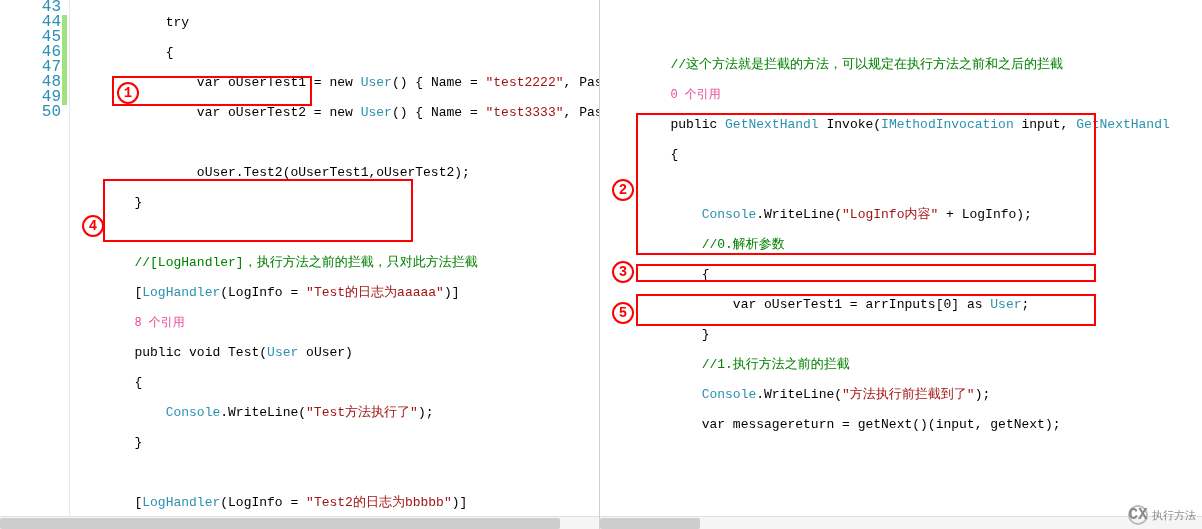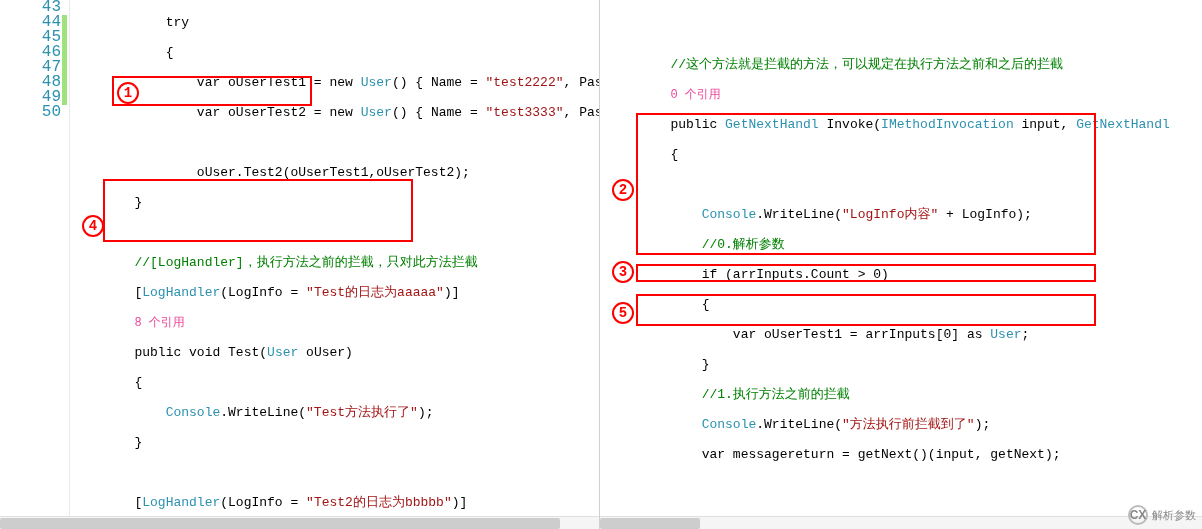--- a/index.html
+++ b/index.html
@@ -114,21 +114,21 @@
     display: flex;
     align-items: center;
     gap: 4px;
     color: #888;
     font-family: Arial, sans-serif;
     font-size: 11px;
   }
   .logo .c {
     width: 20px; height: 20px; border: 2px solid #bbb; border-radius: 50%;
     display: inline-flex; align-items: center; justify-content: center;
-    font-size: 12px; font-weight: bold; color: #888;
+    font-size: 16px; font-weight: bold; color: #888; font-family: Liberation Mono, monospace;
   }
   .scrollbar-h {
     position:absolute; left:0; right:0; bottom:0; height:13px;
     background:#f5f5f5; border-top:1px solid #e0e0e0;
   }
   .thumb-h { position:absolute; height:11px; top:1px; background:#cdcdcd; border-radius:2px;}
   .thumb-h.left-t { left:0; width:560px; }
   .thumb-h.right-t { left:0; width:100px; }
 </style>
 </head>
@@ -191,21 +191,20 @@
 
   <div class="pane right">
     <div class="code-area" style="top:15px">
 <span class="line"><span>        </span><span class="cmt">//这个方法就是拦截的方法，可以规定在执行方法之前和之后的拦截</span></span>
 <span class="line"><span>        </span><span class="ref">0 个引用</span></span>
 <span class="line"><span>        </span><span class="kw">public</span><span> </span><span class="type">GetNextHandl</span><span> Invoke(</span><span class="type">IMethodInvocation</span><span> input, </span><span class="type">GetNextHandl</span></span>
 <span class="line"><span>        </span><span>{</span></span>
 <span class="line"></span>
 <span class="line"><span>            </span><span class="type">Console</span><span>.WriteLine(</span><span class="str">"LogInfo内容"</span><span> + LogInfo);</span></span>
 <span class="line"><span>            </span><span class="cmt">//0.解析参数</span></span>
-<span class="line"><span>            </span><span class="kw">if</span><span> (arrInputs.Count &gt; 0)</span></span>
 <span class="line"><span>            </span><span>{</span></span>
 <span class="line"><span>                </span><span class="kw">var</span><span> oUserTest1 = arrInputs[0] </span><span class="kw">as</span><span> </span><span class="type">User</span><span>;</span></span>
 <span class="line"><span>            </span><span>}</span></span>
 <span class="line"><span>            </span><span class="cmt">//1.执行方法之前的拦截</span></span>
 <span class="line"><span>            </span><span class="type">Console</span><span>.WriteLine(</span><span class="str">"方法执行前拦截到了"</span><span>);</span></span>
 <span class="line"><span>            </span><span class="kw">var</span><span> messagereturn = getNext()(input, getNext);</span></span>
 <span class="line"></span>
 
 
 
@@ -220,16 +219,16 @@
 
     <div class="red-box" style="left:36px; top:267px; width:460px; height:32px"></div>
     <div class="callout" style="left:12px; top:275px">5</div>
 
     <div class="scrollbar-h">
       <div class="thumb-h right-t"></div>
     </div>
 
     <div class="logo">
       <span class="c">CX</span>
-      <span>解析参数</span>
+      <span>执行方法</span>
     </div>
   </div>
 </div>
 
 </body></html>

